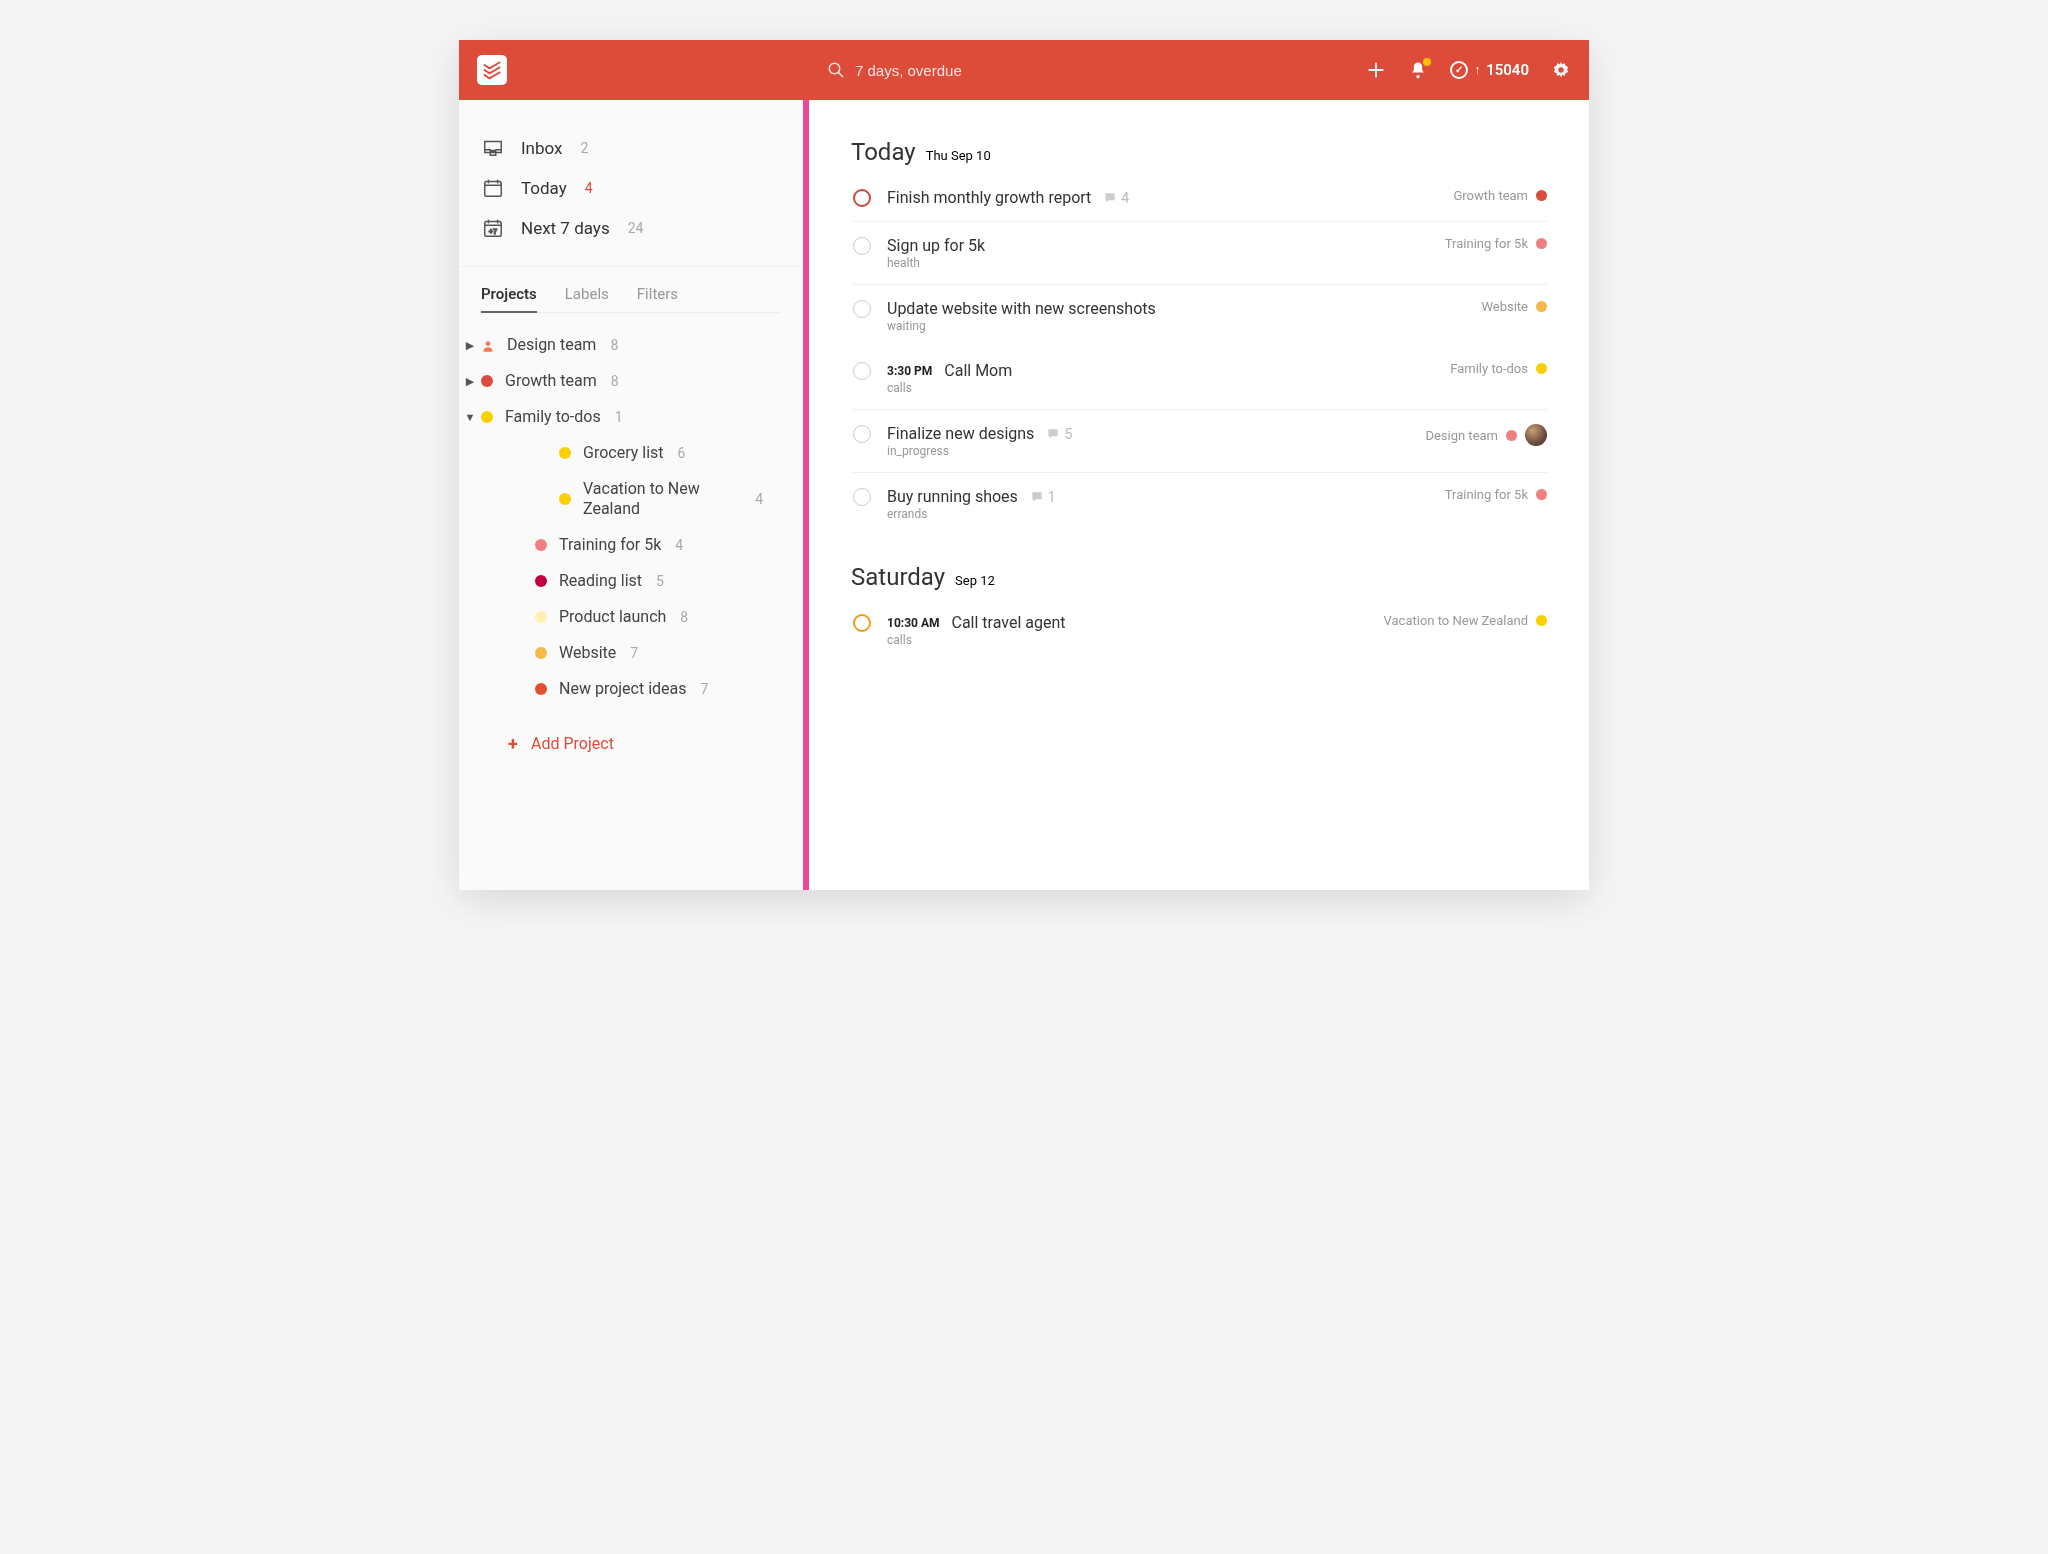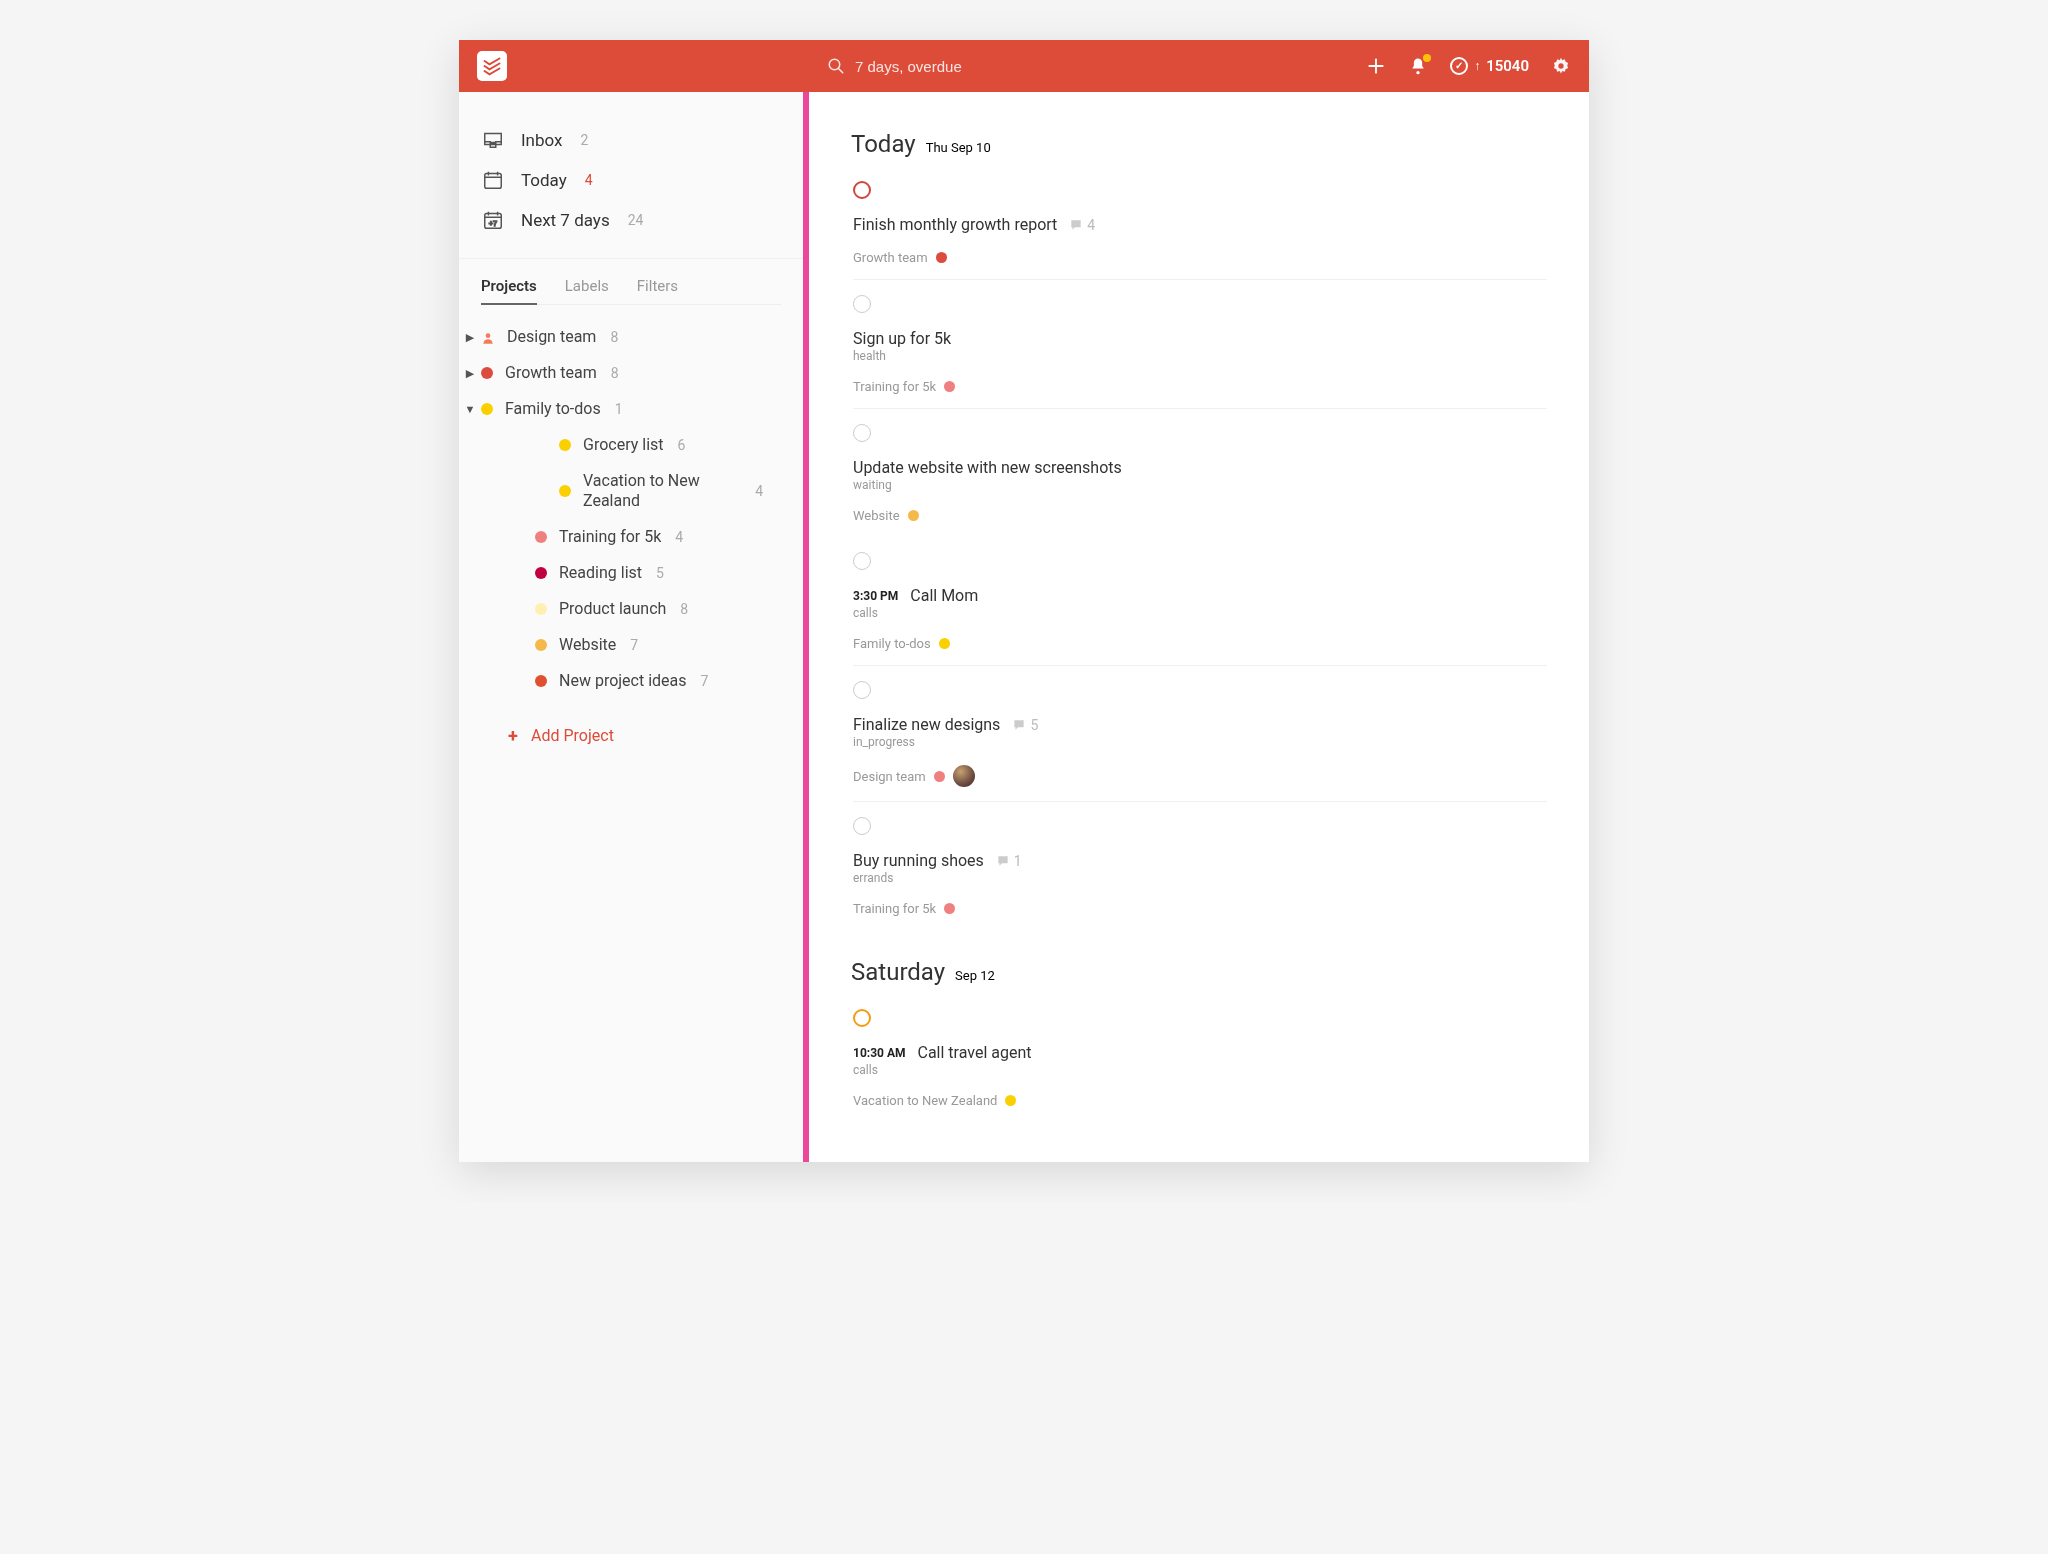--- a/index.html
+++ b/index.html
@@ -15,21 +15,21 @@
   width: 1130px;
   background: #fff;
   box-shadow: 0 10px 40px rgba(0,0,0,0.12);
   display: flex;
   flex-direction: column;
   overflow: hidden;
 }
 
 .header {
   background: #DD4B39;
-  height: 52px;
+  height: 60px;
   display: flex;
   align-items: center;
   padding: 0 18px;
   color: #fff;
 }
 .logo {
   width: 30px; height: 30px;
   background: #fff;
   border-radius: 5px;
   display: flex;
@@ -119,21 +119,21 @@
 .add-project { color: #DD4B39; display:flex; align-items:center; gap:12px; padding:12px 22px 12px 48px; cursor: pointer; font-size:16px; }
 .add-project .plus { color:#DD4B39; font-weight:700; font-size:18px; width:12px; text-align:center; }
 
 .main { flex: 1; padding: 32px 42px 40px 42px; }
 .day-header { display:flex; align-items: baseline; gap: 10px; margin-bottom: 8px; margin-top: 6px; }
 .day-header.later { margin-top: 28px; }
 .day-title { font-size: 24px; color: #333; font-weight: 400; }
 .day-date { font-size: 13px; color: #000000; }
 .task {
   display: flex; align-items: flex-start; gap: 16px;
-  padding: 14px 0; border-bottom: 1px solid #f0f0f0; flex-direction: column;
+  padding: 14px 0; border-bottom: 1px solid #f0f0f0;
 }
 .task:last-child { border-bottom: none; }
 .checkbox {
   width: 18px; height: 18px; border-radius: 50%;
   border: 1.6px solid #ccc; flex: 0 0 auto; margin-top: 1px; cursor:pointer;
 }
 .checkbox.p1 { border: 2.5px solid #D1453B; }
 .checkbox.p2 { border: 2.5px solid #F39C12; }
 .task-content { flex:1; min-width:0; }
 .task-line1 { display:flex; align-items:center; gap: 12px; }

